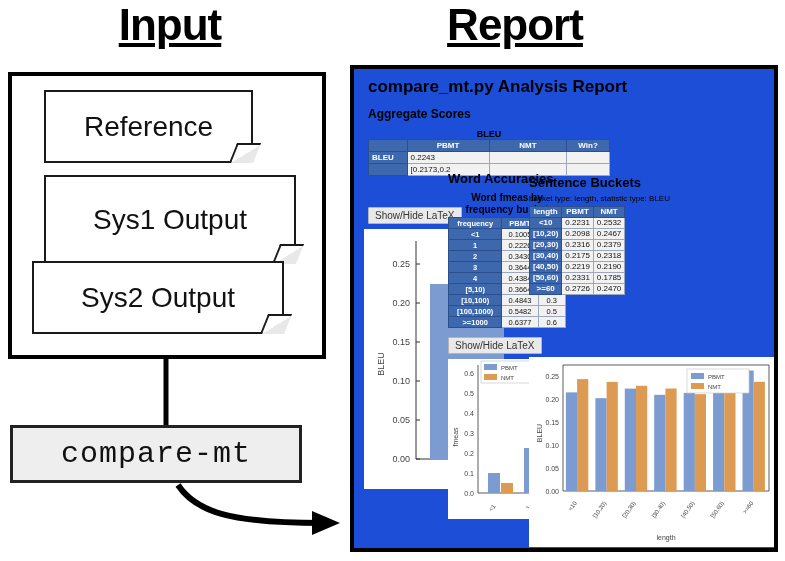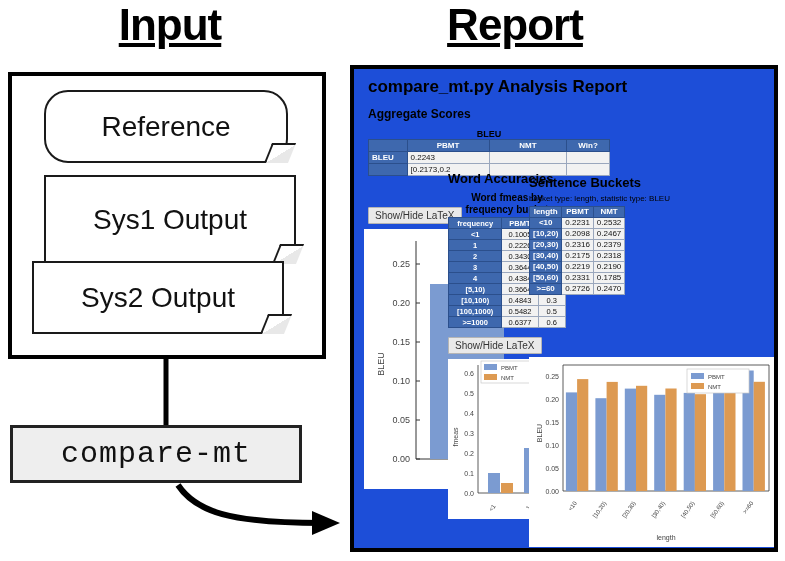--- a/index.html
+++ b/index.html
@@ -16,21 +16,21 @@
   
   #input-panel{position:absolute;left:8px;top:72px;width:318px;height:287px;
       border:4px solid #000;background:#fff;box-sizing:border-box;}
   .doc{position:absolute;background:#fff;border:2px solid #1a1a1a;
       box-sizing:border-box;display:flex;align-items:center;justify-content:center;
       font-size:28px;font-family:"Liberation Sans",sans-serif;color:#111;}
   .doc .fold{position:absolute;right:-2px;bottom:-2px;width:22px;height:18px;
       background:linear-gradient(to left top,#e8e8e8 0 50%,#fff 50% 100%);
       border-left:2px solid #1a1a1a;border-top:2px solid #1a1a1a;
       transform:skewX(-22deg);transform-origin:bottom right;}
-  #doc-reference{left:32px;top:14px;width:244px;height:73px;border-radius:24px;}
+  #doc-reference{left:32px;top:14px;width:209px;height:73px;}
   #doc-sys1{left:32px;top:99px;width:252px;height:89px;}
   #doc-sys2{left:20px;top:185px;width:252px;height:73px;}
 
   
   #comparemt-box{position:absolute;left:10px;top:425px;width:292px;height:58px;
       border:3px solid #222;background:#eeeeee;box-sizing:border-box;
       display:flex;align-items:center;justify-content:center;
       font-family:"Liberation Mono",monospace;font-size:30px;letter-spacing:1px;color:#111;}
 
   

